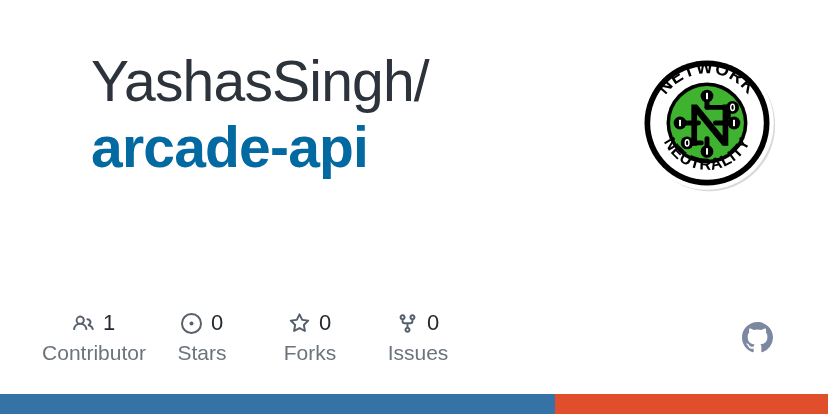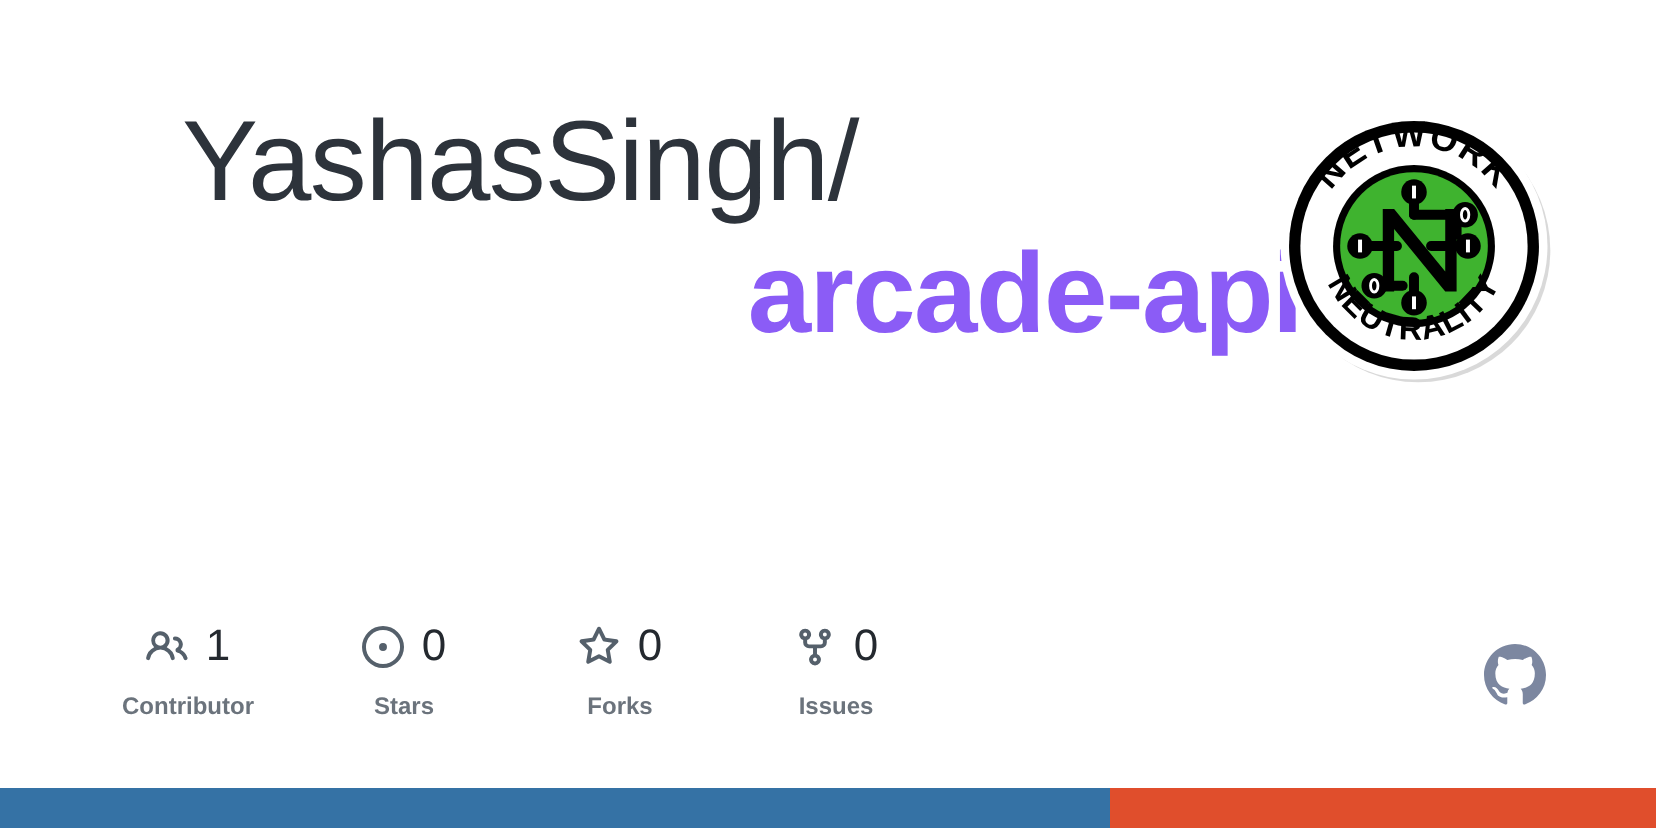--- a/index.html
+++ b/index.html
@@ -81,22 +81,22 @@
   .stat-icon svg { display: block; width: 21px; height: 21px; }
   .stat-value {
     color: #24292f;
     font-size: 22px;
     font-weight: 400;
     line-height: 22px;
   }
   .stat-label {
     margin-top: 6px;
     color: #6b737c;
-    font-size: 12px;
-    font-weight: 700;
+    font-size: 21px;
+    font-weight: 400;
     line-height: 18px;
   }
 
   
   #github-mark {
     position: absolute;
     left: 742px;
     top: 322px;
     width: 31px;
     height: 31px;
@@ -115,21 +115,21 @@
   }
   .lang-seg { height: 100%; }
 </style>
 </head>
 <body>
 
 <div id="card">
 
   <div id="title-block">
     <span class="title-line title-owner" style="color: rgb(45, 51, 59);">YashasSingh/</span>
-    <span class="title-line title-repo" style="color: #8b5cf6; text-align: right;">arcade-api</span>
+    <span class="title-line title-repo" style="color: #0369a1;">arcade-api</span>
   </div>
 
   <div id="repo-logo">
     <svg viewBox="0 0 200 200" xmlns="http://www.w3.org/2000/svg">
       <defs>
         <path id="arcTop" d="M 30 100 A 70 70 0 0 1 170 100" fill="none"></path>
         <path id="arcBot" d="M 34 100 A 66 66 0 0 0 166 100" fill="none"></path>
       </defs>
 
       <circle cx="103" cy="103" r="93" fill="#b9b9b9" opacity="0.55"></circle>

